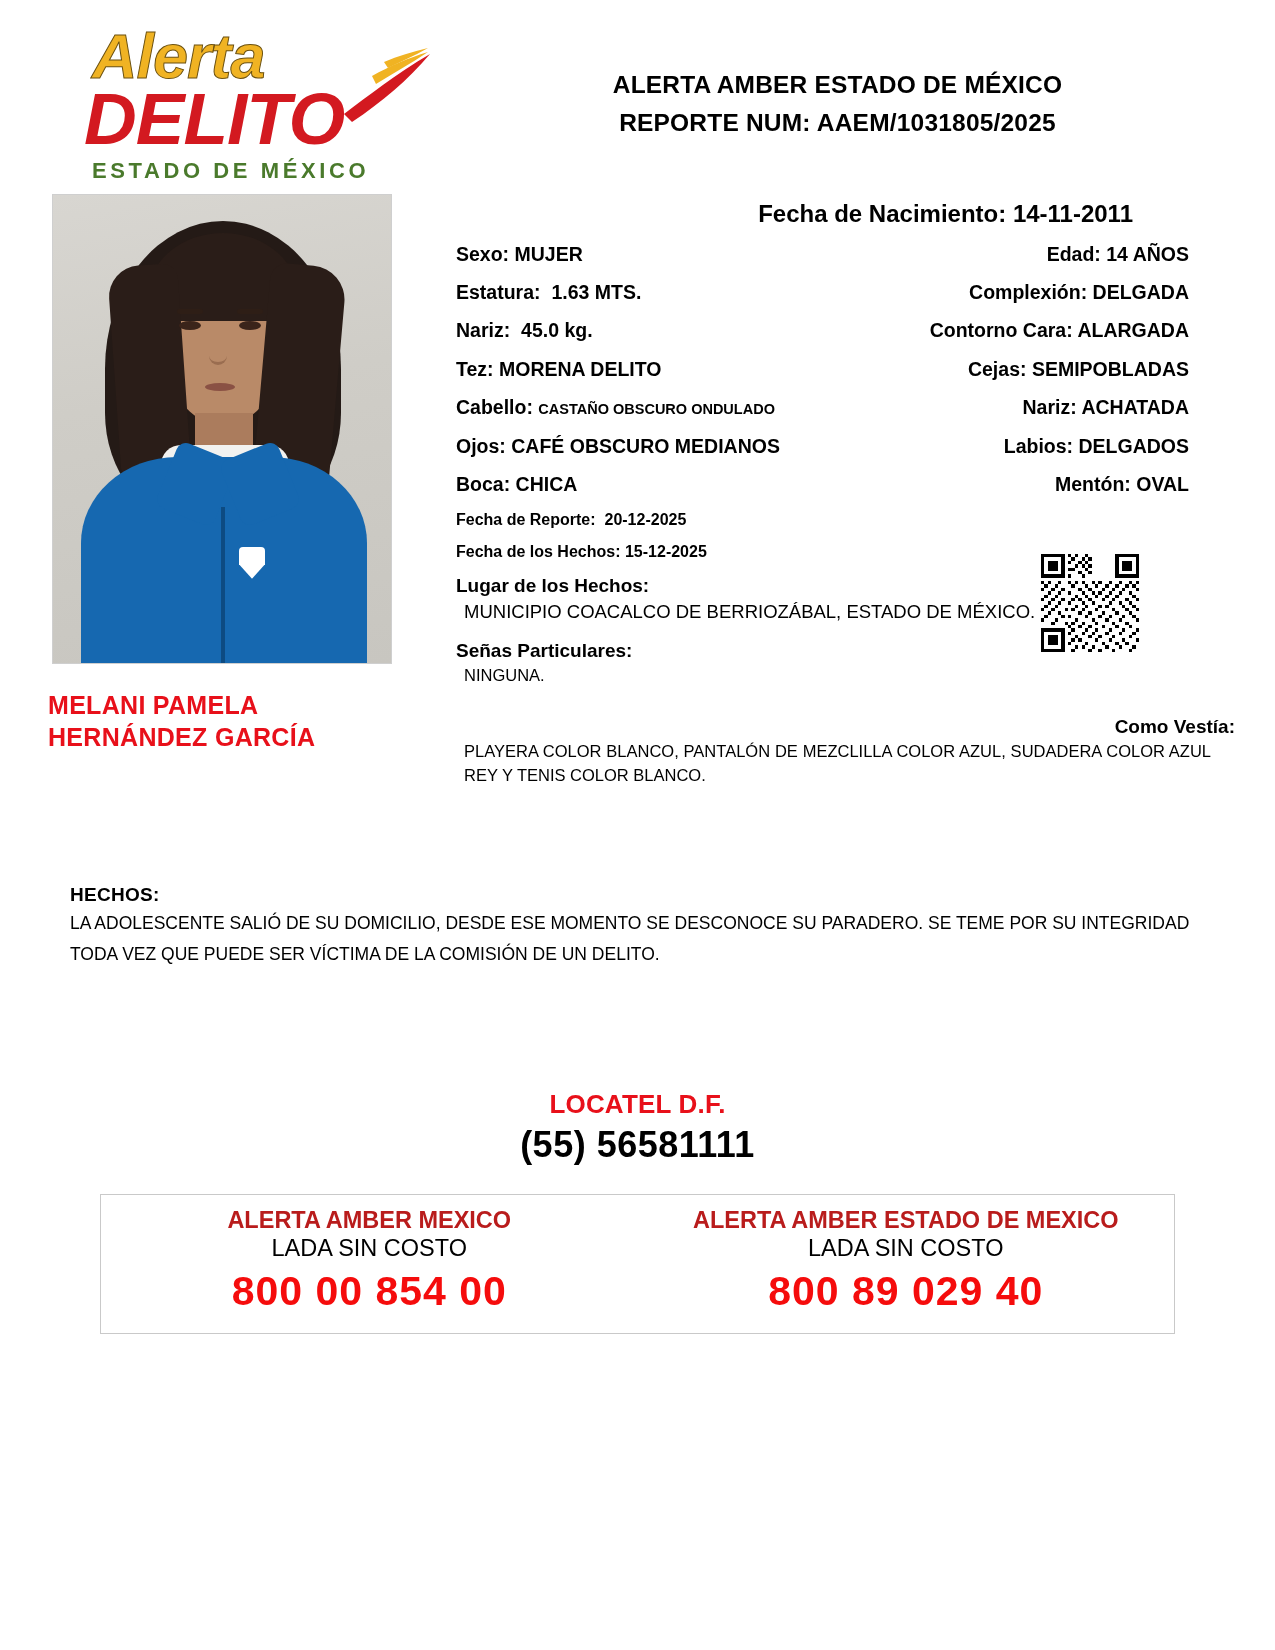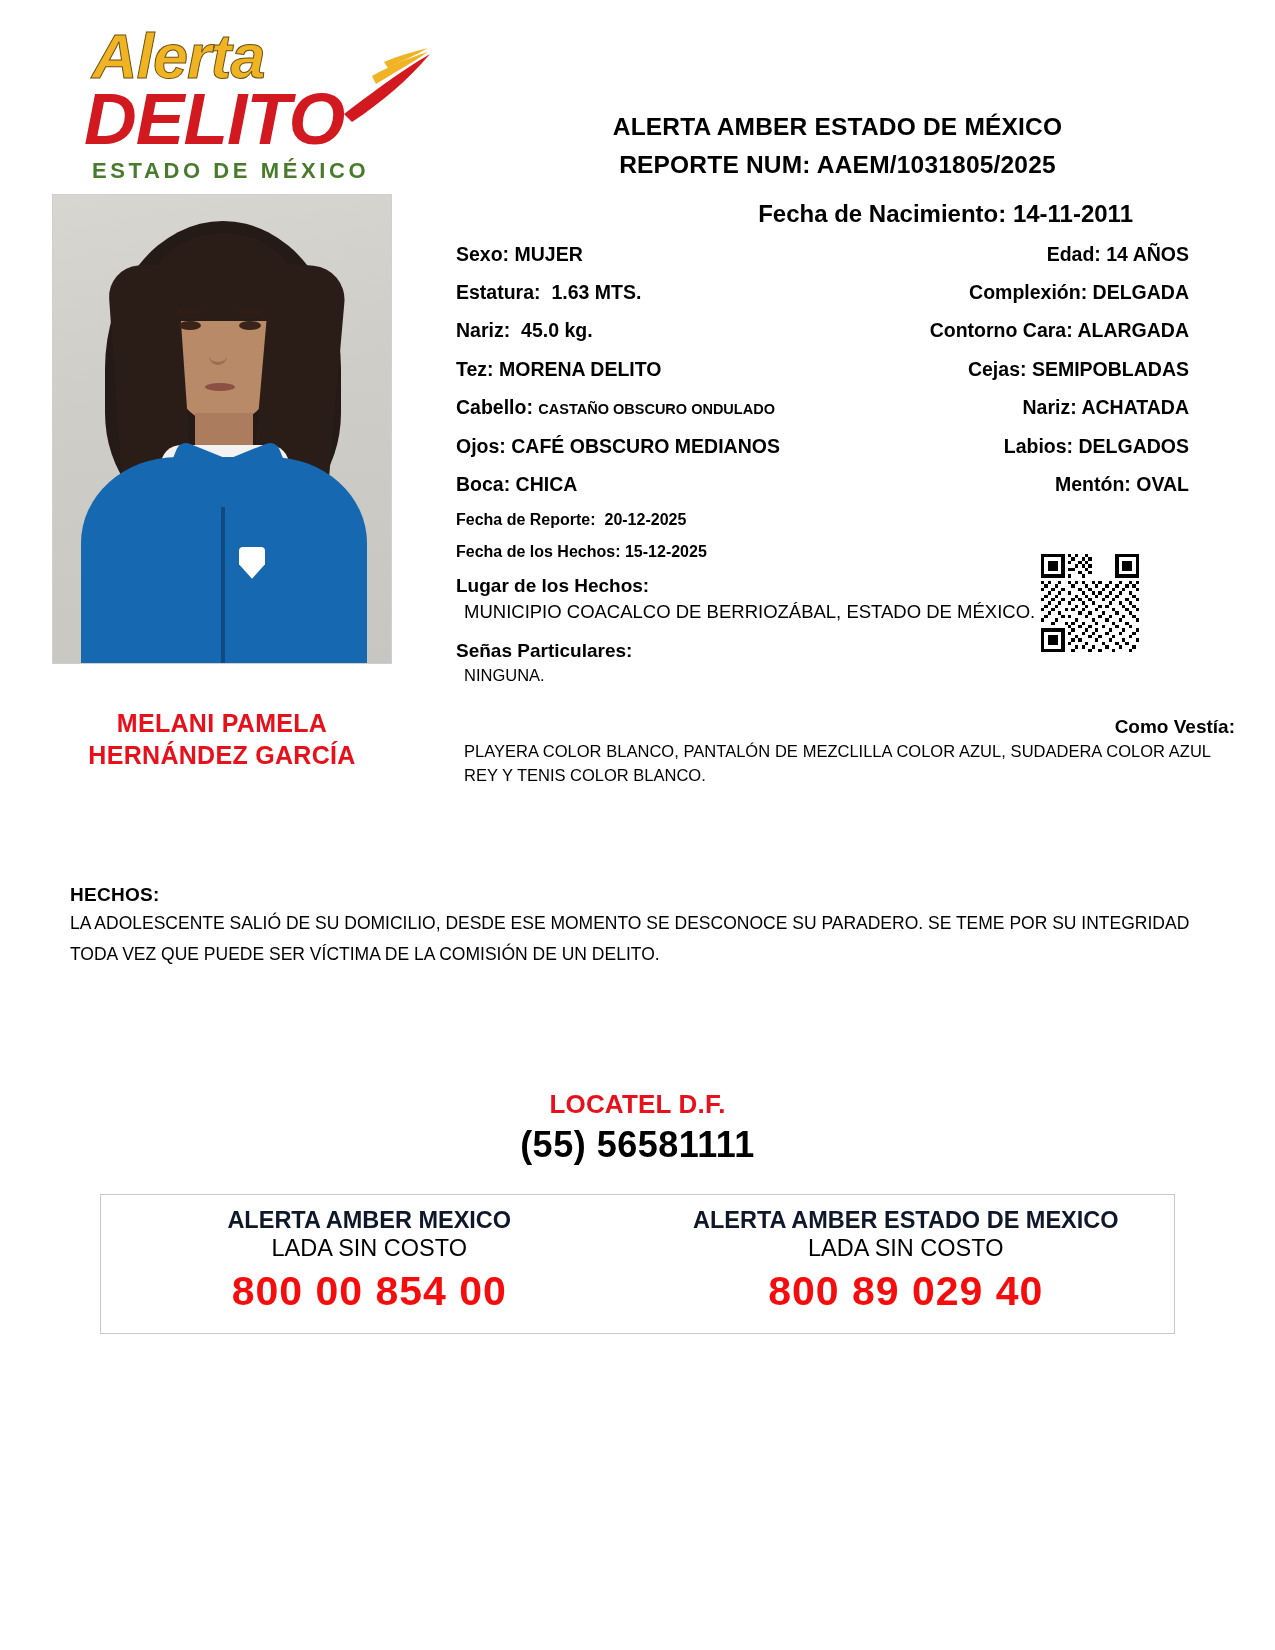--- a/index.html
+++ b/index.html
@@ -10,21 +10,21 @@
     background: #ffffff;
     font-family: "Liberation Sans", sans-serif;
     color: #000000;
     position: relative;
     overflow: hidden;
   }
 
   
   .header {
     display: flex;
-    align-items: flex-end;
+    align-items: flex-start;
     padding: 28px 40px 0 70px;
   }
   .logo-block {
     width: 370px;
     flex: 0 0 370px;
     position: relative;
   }
   .logo-alerta {
     font-size: 63px;
     font-weight: bold;
@@ -152,22 +152,21 @@
   }
   .ph-zip {
     position: absolute; left: 168px; top: 312px; width: 4px; height: 162px; background: #0d4b82;
   }
   .ph-logo {
     position: absolute; left: 186px; top: 352px; width: 26px; height: 32px;
     background: #ffffff; border-radius: 4px 4px 14px 4px;
     clip-path: polygon(0 0, 100% 0, 100% 55%, 50% 100%, 0 55%);
   }
   .victim-name {
-    margin-top: 43px;
-    text-align: center;
+    margin-top: 25px;
     color: #e8101a;
     font-size: 25px;
     font-weight: bold;
     line-height: 1.3;
     letter-spacing: .3px;
     width: 348px;
   }
 
   
   .right-col {
@@ -262,21 +261,21 @@
 
   
   .bottom-box {
     margin: 28px 100px 0 100px;
     border: 1px solid #c9c9c9;
     display: flex;
     padding: 12px 0 18px 0;
   }
   .bb-col { flex: 1; text-align: center; }
   .bb-title {
-    color: #0f172a;
+    color: #b91c1c;
     font-size: 23.5px;
     font-weight: bold;
   }
   .bb-sub {
     font-size: 23.5px;
     margin-top: 1px;
   }
   .bb-num {
     color: #f50c0c;
     font-size: 41px;

